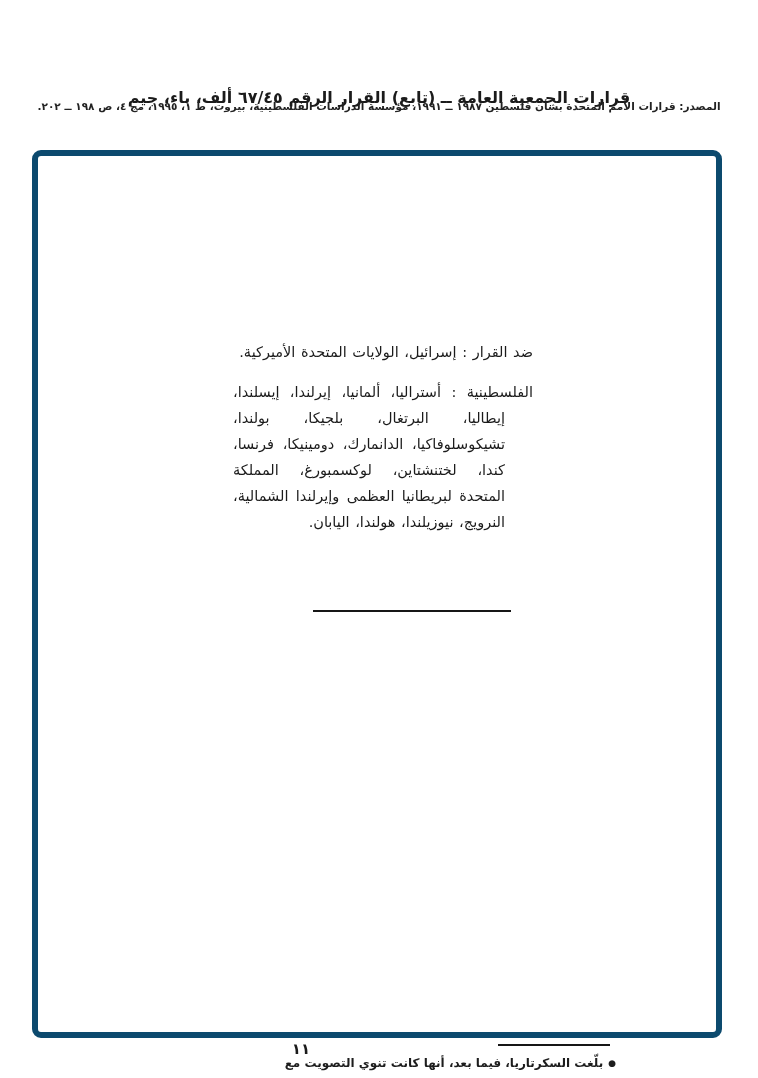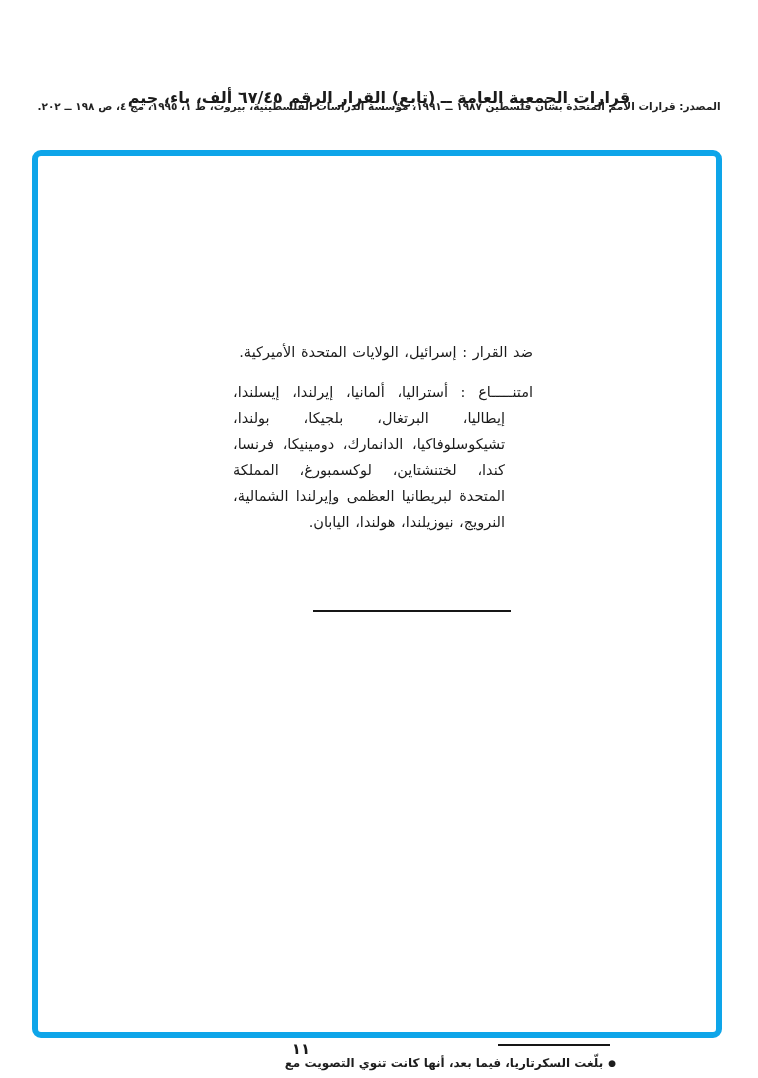--- a/index.html
+++ b/index.html
@@ -20,21 +20,21 @@
   .source-line{
     position:absolute;top:100px;left:0;width:758px;
     direction:rtl;text-align:center;
     font-size:10.5px;font-weight:bold;
     color:#222;
   }
   .green-box{
     position:absolute;left:32px;top:150px;
     width:690px;height:888px;
     box-sizing:border-box;
-    border:6px solid #0ea5e9;
+    border:6px solid #0c4a6e;
     border-radius:9px;
     background:#ffffff;
   }
   .resolution-block{
     position:absolute;top:183px;right:183px;
     width:300px;
     direction:rtl;
     font-size:14.5px;line-height:26px;
     text-align:justify;
   }
@@ -85,21 +85,21 @@
 <div class="green-box">
 
   <div class="resolution-block">
 
     <div class="vote-entry">
       <span class="lbl">ضد القرار :</span>
       <span class="val">إسرائيل، الولايات المتحدة الأميركية.</span>
     </div>
 
     <div class="vote-entry">
-      <span class="lbl">امتنـــــاع :</span>
+      <span class="lbl">الفلسطينية :</span>
       <span class="val">أستراليا، ألمانيا، إيرلندا، إيسلندا، إيطاليا، البرتغال، بلجيكا، بولندا، تشيكوسلوفاكيا، الدانمارك، دومينيكا، فرنسا، كندا، لختنشتاين، لوكسمبورغ، المملكة المتحدة لبريطانيا العظمى وإيرلندا الشمالية، النرويج، نيوزيلندا، هولندا، اليابان.</span>
     </div>
 
 
   </div>
 
   <div class="mid-rule"></div>
 
   <div class="footnote-rule"></div>
 

